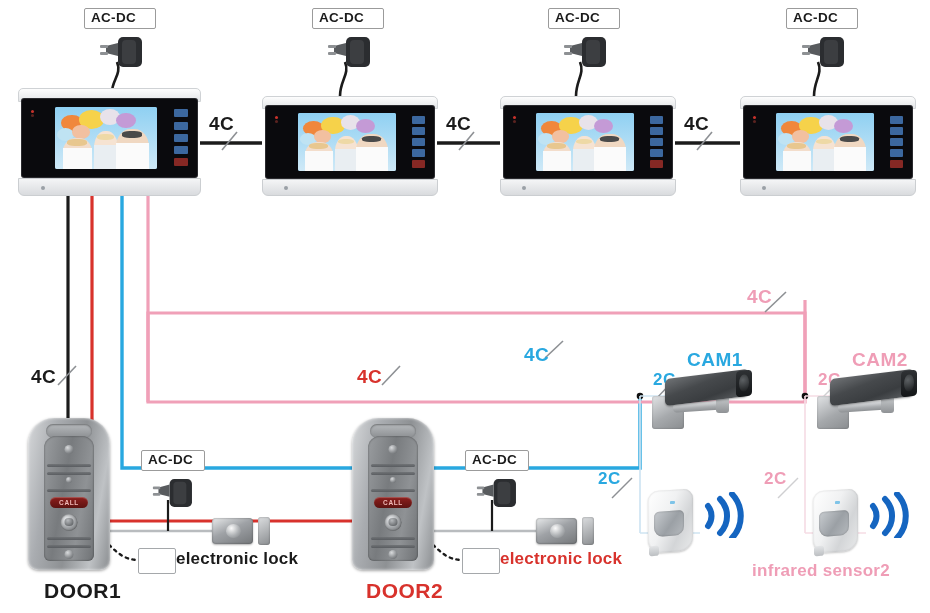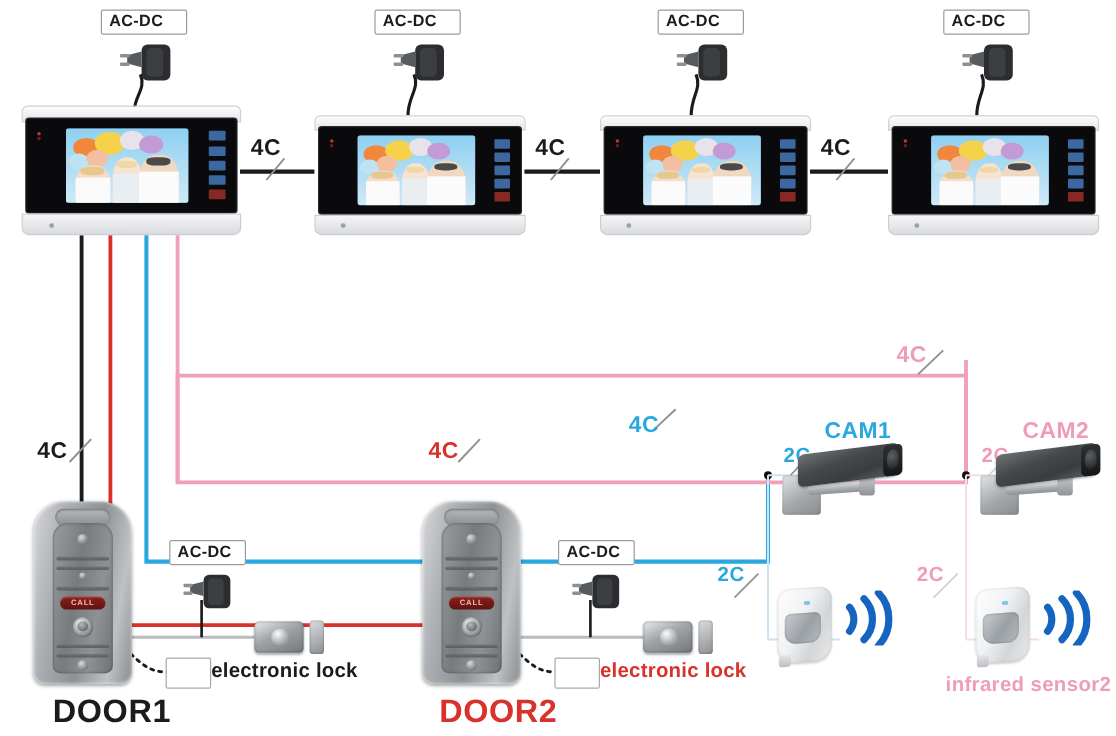--- a/index.html
+++ b/index.html
@@ -14,21 +14,21 @@
 
   
   .lbl{position:absolute;white-space:nowrap;line-height:1;}
   .lbl-4c{font-size:19px;font-weight:bold;letter-spacing:.5px;text-align:center;}
   .lbl-2c{font-size:17px;font-weight:bold;letter-spacing:.5px;}
   .c-black{color:#1b1b1b;}
   .c-red{color:#d8322c;}
   .c-blue{color:#29a8e0;}
   .c-pinkd{color:#ef9db6;}
 
-  .lbl-door{font-size:27px;font-weight:bold;letter-spacing:.5px;}
+  .lbl-door{font-size:21px;font-weight:bold;letter-spacing:.5px;}
   .lbl-dev{font-size:17px;font-weight:bold;letter-spacing:.3px;}
   .lbl-cam{font-size:19px;font-weight:bold;letter-spacing:.5px;}
   .lbl-lock{font-size:17px;font-weight:bold;letter-spacing:.2px;}
 
   
   .acdc{position:absolute;}
   .acdc .box{border:1.4px solid #9b9b9b;border-radius:2px;background:#fff;
              font-size:13.5px;font-weight:bold;color:#1b1b1b;
              padding:2px 6px 3px 6px;letter-spacing:.3px;line-height:1;}
 
@@ -531,15 +531,15 @@
   </div>
   <div class="waves" style="left:865px;top:492px;">
     <svg width="44" height="46" viewBox="0 0 44 46">
       <g fill="none" stroke="#1565c0" stroke-width="6" stroke-linecap="round">
         <path d="M8,14 A16,16 0 0 1 8,34"></path>
         <path d="M20,7 A24,24 0 0 1 20,41"></path>
         <path d="M32,2 A32,32 0 0 1 32,46"></path>
       </g>
     </svg>
   </div>
-  <div class="lbl lbl-dev c-pinkd" style="left:752px;top:562px;margin-left:36px;">infrared sensor2</div>
+  <div class="lbl lbl-dev c-pinkd" style="left:752px;top:562px;">infrared sensor2</div>
 
 </div>
 
 </body></html>

